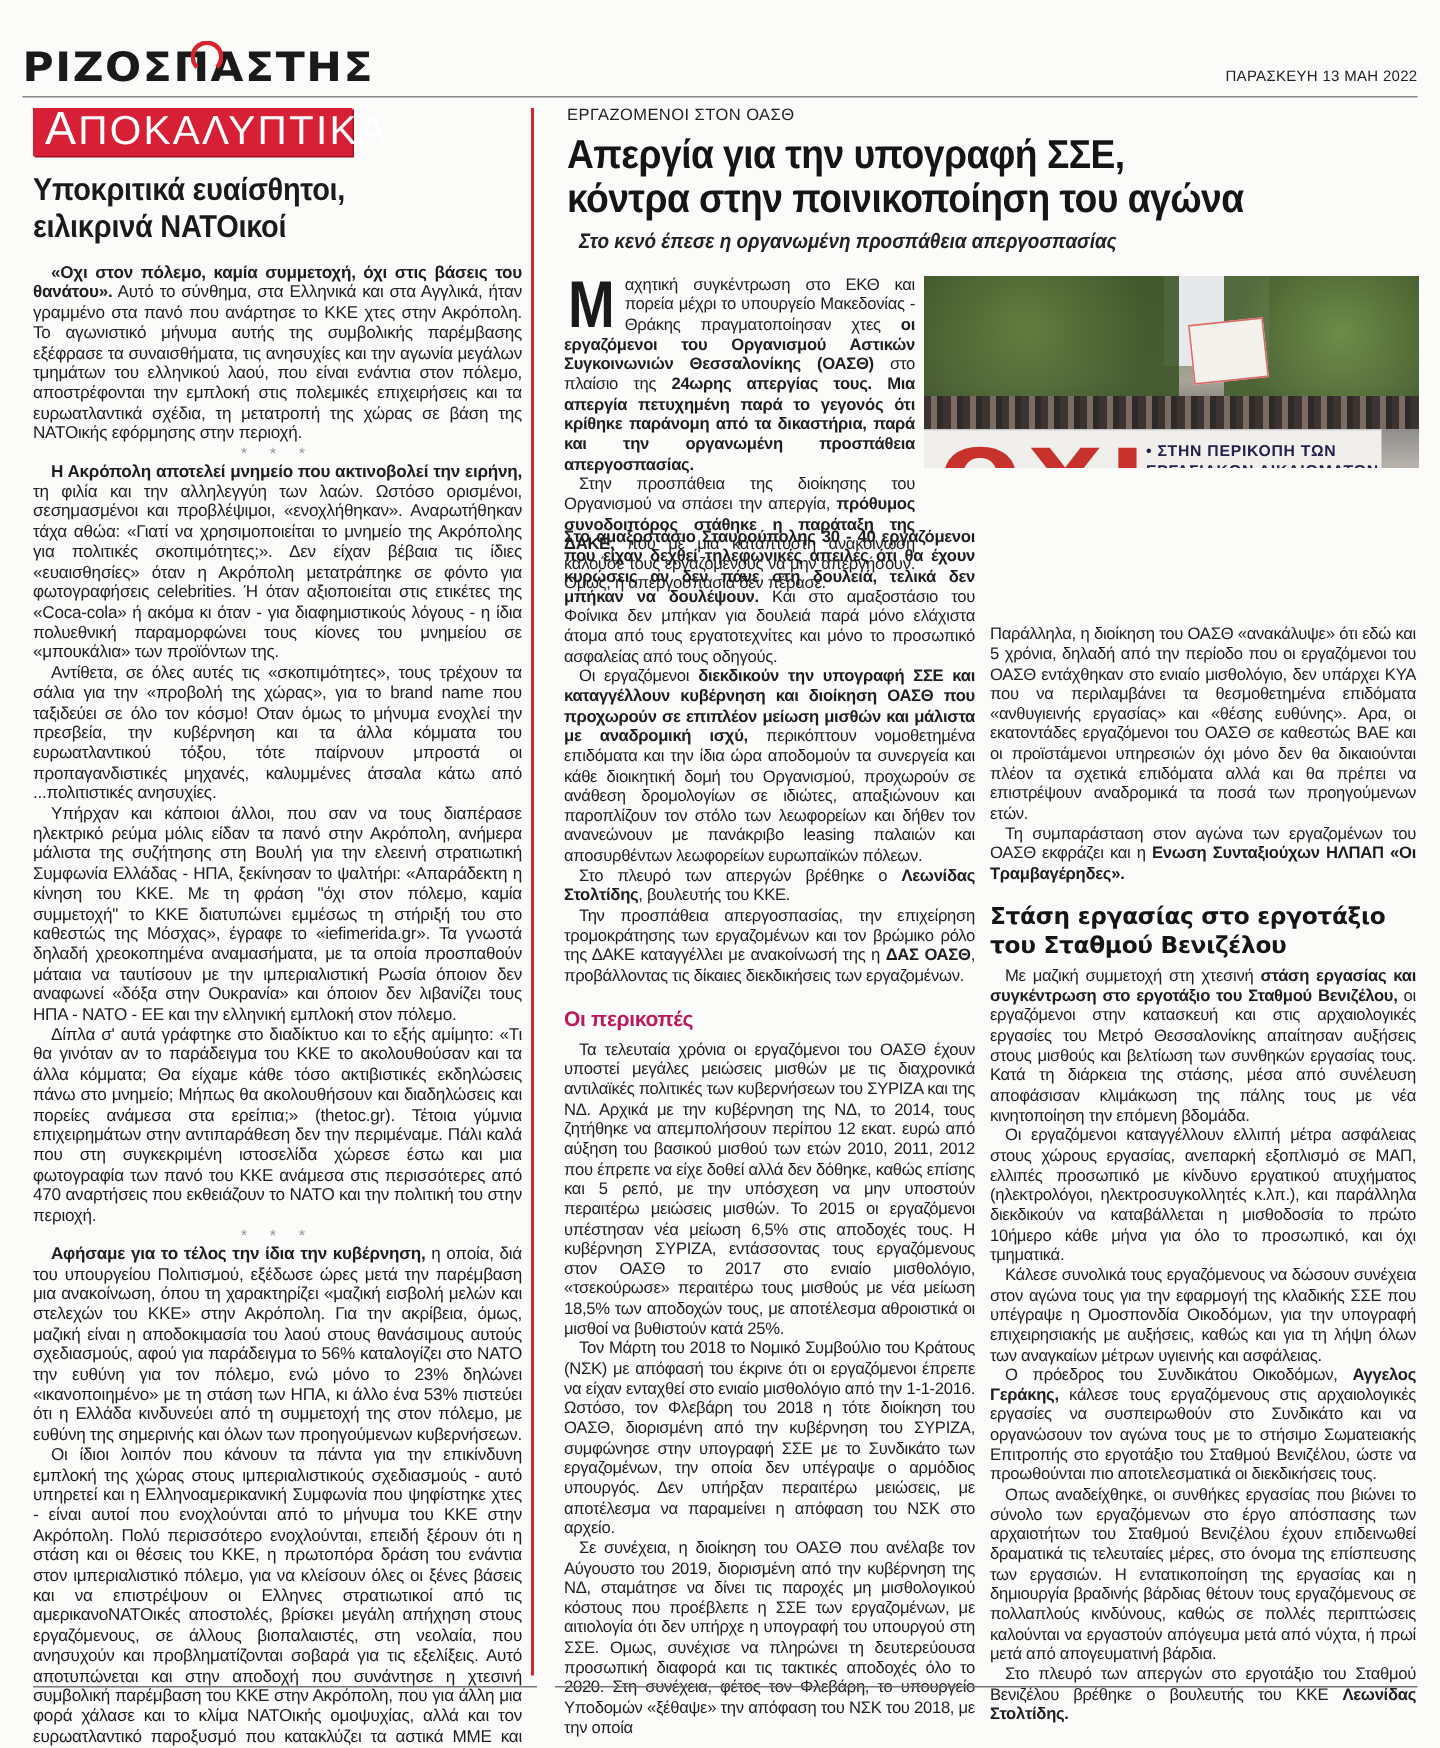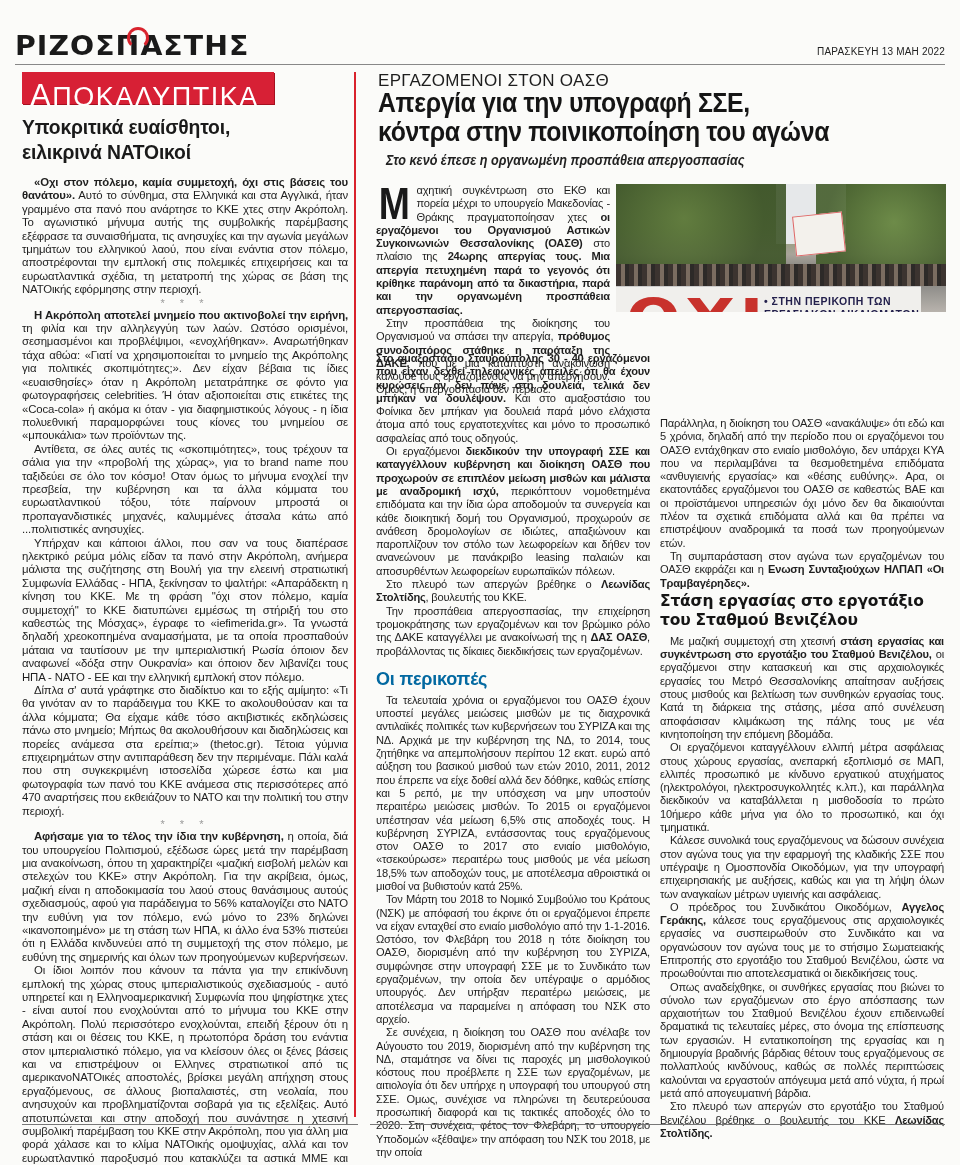--- a/index.html
+++ b/index.html
@@ -7,57 +7,57 @@
   body { position: relative; font-family: "Liberation Sans", "DejaVu Sans", sans-serif; color: #1e1e1e; }
 
   .masthead { position: absolute; left: 15px; top: 30px; width: 930px; height: 34px; text-align: center; }
   .logo { position: absolute; left: 0; top: 0; font-family: "DejaVu Sans", sans-serif; font-weight: bold; font-size: 27px; letter-spacing: 1px; color: #1a1a1a; transform: scaleX(1.05); transform-origin: left; }
   .logo-mark { position: absolute; left: 112px; top: -3px; width: 22px; height: 22px; border: 3px solid #d9232d; border-radius: 50%; border-bottom-color: transparent; }
   .date { position: absolute; right: 0; top: 16px; font-size: 10px; letter-spacing: 0.2px; color: #222; }
   .rule { position: absolute; left: 15px; top: 64px; width: 930px; height: 1px; background: #888; }
 
   .left { position: absolute; left: 22px; top: 72px; width: 326px; }
   .vrule { position: absolute; left: 354px; top: 72px; width: 2px; height: 1045px; background: #d9232d; }
-  .rubric { background: #d72035; color: #fff; height: 32px; width: 252px; padding-left: 8px; font-size: 27px; line-height: 48px; letter-spacing: 1.5px; box-shadow: 1px 1px 0 #a51020; }
+  .rubric { background: #d72035; color: #fff; height: 32px; width: 213px; padding-left: 8px; font-size: 27px; line-height: 28px; letter-spacing: 1.5px; box-shadow: 1px 1px 0 #a51020; }
   .rubric .big { font-size: 31px; }
   .l-title { margin-top: 10px; font-weight: bold; font-size: 21px; line-height: 25px; color: #1a1a1a; letter-spacing: -0.2px; transform: scaleX(0.92); transform-origin: left; }
   .l-body { margin-top: 12px; font-size: 11.4px; line-height: 13.4px; text-align: justify; letter-spacing: -0.15px; }
   .l-body p { text-indent: 12px; }
   .stars { text-align: center; color: #999; font-size: 11px; line-height: 12px; letter-spacing: 6px; }
   .bottom-rule-l { position: absolute; left: 22px; top: 1124px; width: 336px; height: 1px; background: #777; }
 
-  .mid-kicker { position: absolute; left: 378px; top: 71px; font-size: 17px; letter-spacing: 0.3px; color: #1e1e1e; }
+  .mid-kicker { position: absolute; left: 378px; top: 71px; font-size: 11px; letter-spacing: 0.3px; color: #1e1e1e; }
   .mid-title { position: absolute; left: 378px; top: 89px; font-weight: bold; font-size: 27px; line-height: 29px; letter-spacing: -0.4px; transform: scaleX(0.92); transform-origin: left; color: #151515; }
   .mid-sub { position: absolute; left: 386px; top: 152px; font-style: italic; font-weight: bold; font-size: 14px; transform: scaleX(0.9); transform-origin: left; color: #222; }
 
   .colA { position: absolute; left: 376px; top: 184px; width: 234px; font-size: 11.1px; line-height: 13.3px; text-align: justify; letter-spacing: -0.2px; }
   .colA p { text-indent: 10px; }
   .colA p.first { text-indent: 0; }
   .dropcap { float: left; font-weight: bold; font-size: 44px; line-height: 38px; margin: 1px 4px 0 0; color: #1a1a1a; transform: scaleX(0.85); }
   .colB { position: absolute; left: 376px; top: 352px; width: 274px; font-size: 11.1px; line-height: 13.3px; text-align: justify; letter-spacing: -0.2px; }
   .colB p { text-indent: 10px; }
-  .sub-h { font-weight: bold; font-size: 18px; line-height: 22px; margin: 10px 0 4px; color: #0369a1; letter-spacing: -0.2px; }
+  .sub-h { font-weight: bold; font-size: 14px; line-height: 22px; margin: 10px 0 4px; color: #be185d; letter-spacing: -0.2px; }
   .bottom-rule-m { position: absolute; left: 370px; top: 1124px; width: 575px; height: 1px; background: #777; }
 
   .photo { position: absolute; left: 616px; top: 184px; width: 330px; height: 128px; overflow: hidden; background: linear-gradient(180deg, #6b7d5a 0%, #889a6e 35%, #a9a49a 55%, #7b7b78 70%, #b8b3ad 100%); }
   .photo .sky { position: absolute; left: 160px; top: 0; width: 70px; height: 60px; background: #e6e8ea; }
   .photo .trees-l { position: absolute; left: 0; top: 0; width: 170px; height: 85px; background: radial-gradient(circle at 40% 40%, #5e7a3a, #3e5528 70%); opacity: .9; }
   .photo .trees-r { position: absolute; right: 0; top: 0; width: 130px; height: 95px; background: radial-gradient(circle at 60% 40%, #6b8a45, #445d2b 70%); opacity: .9; }
   .photo .crowd { position: absolute; left: 0; top: 80px; width: 100%; height: 22px; background: repeating-linear-gradient(90deg, #3c3430 0 5px, #7a6c60 5px 9px, #2d2a28 9px 13px); }
   .photo .banner { position: absolute; left: 0; top: 102px; width: 305px; height: 70px; background: #f0efec; border-top: 1px solid #ccc; }
   .photo .oxi { position: absolute; left: 10px; top: 2px; font-family: "DejaVu Sans", sans-serif; font-weight: bold; font-size: 56px; line-height: 64px; color: #c8322c; letter-spacing: 4px; transform: scaleX(1.15); transform-origin: left; }
   .photo .btext { position: absolute; left: 148px; top: 8px; font-weight: bold; font-size: 10.5px; line-height: 13px; color: #23204c; letter-spacing: 0.5px; }
   .photo .bbadge { position: absolute; left: 222px; top: 38px; width: 62px; height: 24px; background: #c8322c; color: #fff; font-size: 7px; line-height: 10px; text-align: center; padding-top: 2px; border-radius: 3px; }
   .photo .sign { position: absolute; left: 178px; top: 30px; width: 50px; height: 40px; background: #f3f1ec; transform: rotate(-6deg); border: 1px solid #d66; }
   .photo .road { position: absolute; left: 0; top: 172px; width: 100%; height: 10px; background: #8c8b88; }
 
   .colC { position: absolute; left: 660px; top: 381px; width: 284px; font-size: 11.1px; line-height: 13.3px; text-align: justify; letter-spacing: -0.2px; }
   .colC p { text-indent: 10px; }
   .colC p.cont { text-indent: 0; margin-top: 36px; }
-  .sub-h2 { font-family: "DejaVu Sans", sans-serif; font-weight: bold; font-size: 15.5px; line-height: 19px; margin: 2px 0 5px; color: #151515; letter-spacing: -0.2px; }
+  .sub-h2 { font-family: "DejaVu Sans", sans-serif; font-weight: bold; font-size: 15.5px; line-height: 19px; margin: 12px 0 5px; color: #151515; letter-spacing: -0.2px; }
 
   b { font-weight: bold; }
 </style>
 </head>
 <body>
 
 <div class="masthead">
   <div class="logo">ΡΙΖΟΣΠΑΣΤΗΣ</div>
   <div class="logo-mark"></div>
   <div class="date">ΠΑΡΑΣΚΕΥΗ 13 ΜΑΗ 2022</div>

